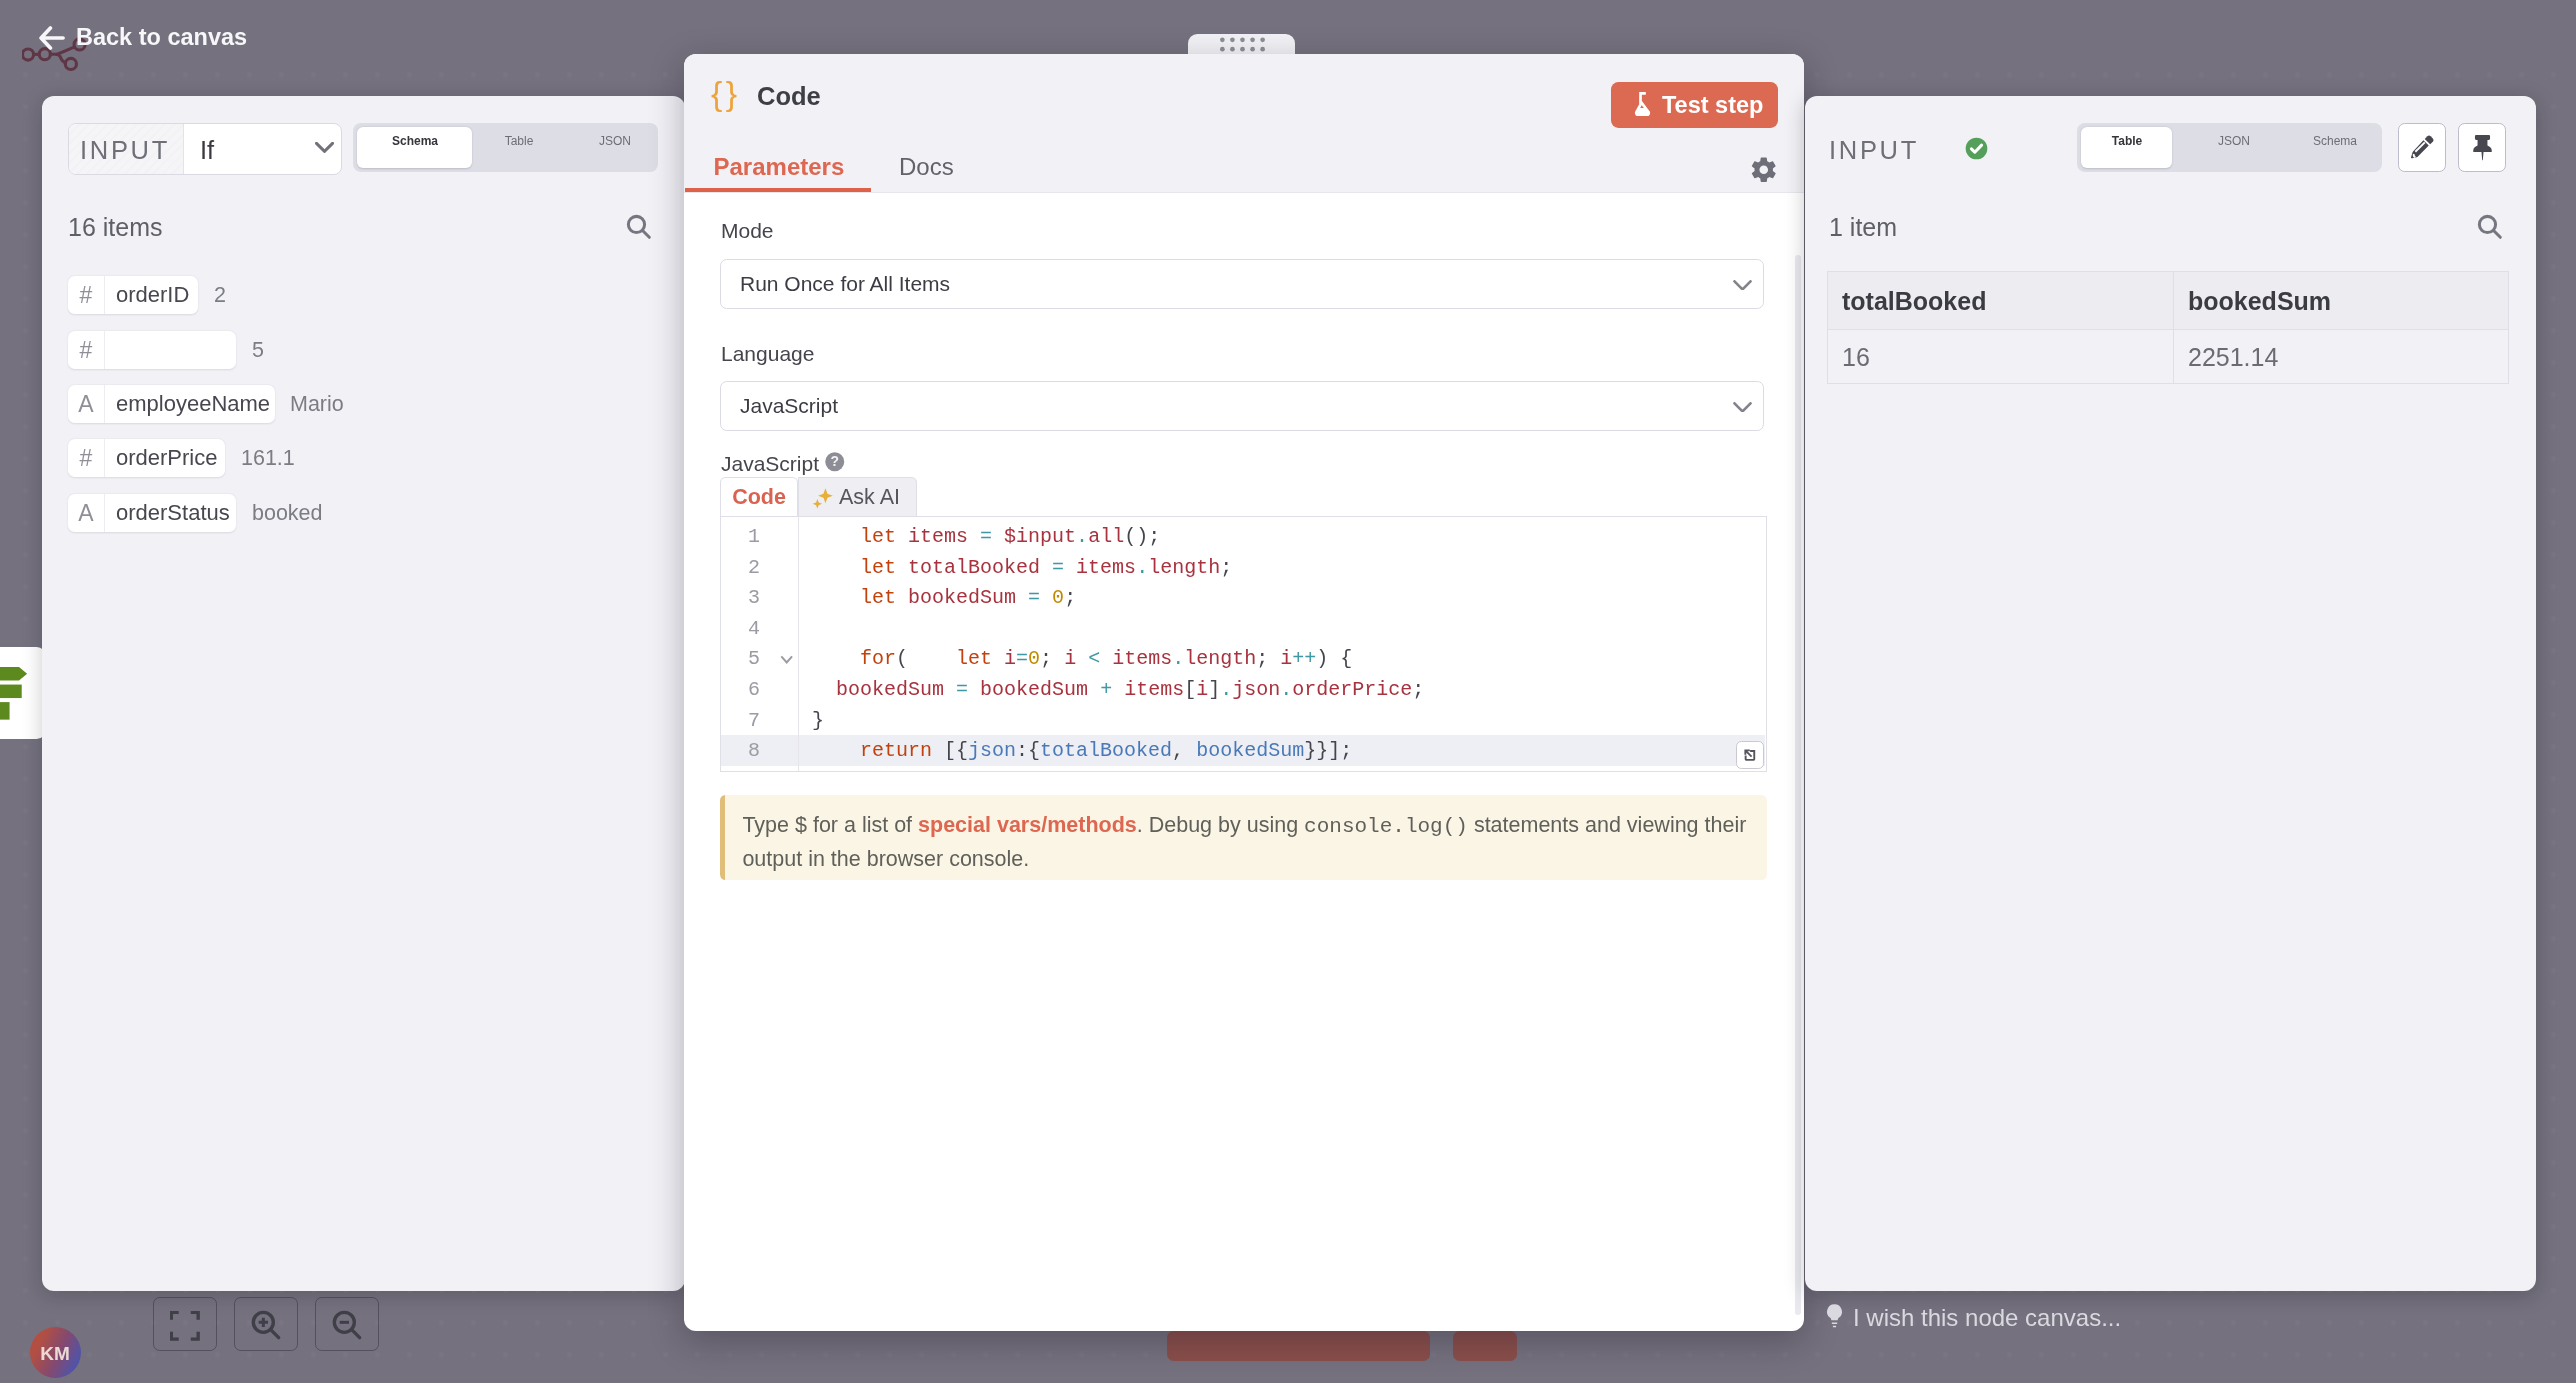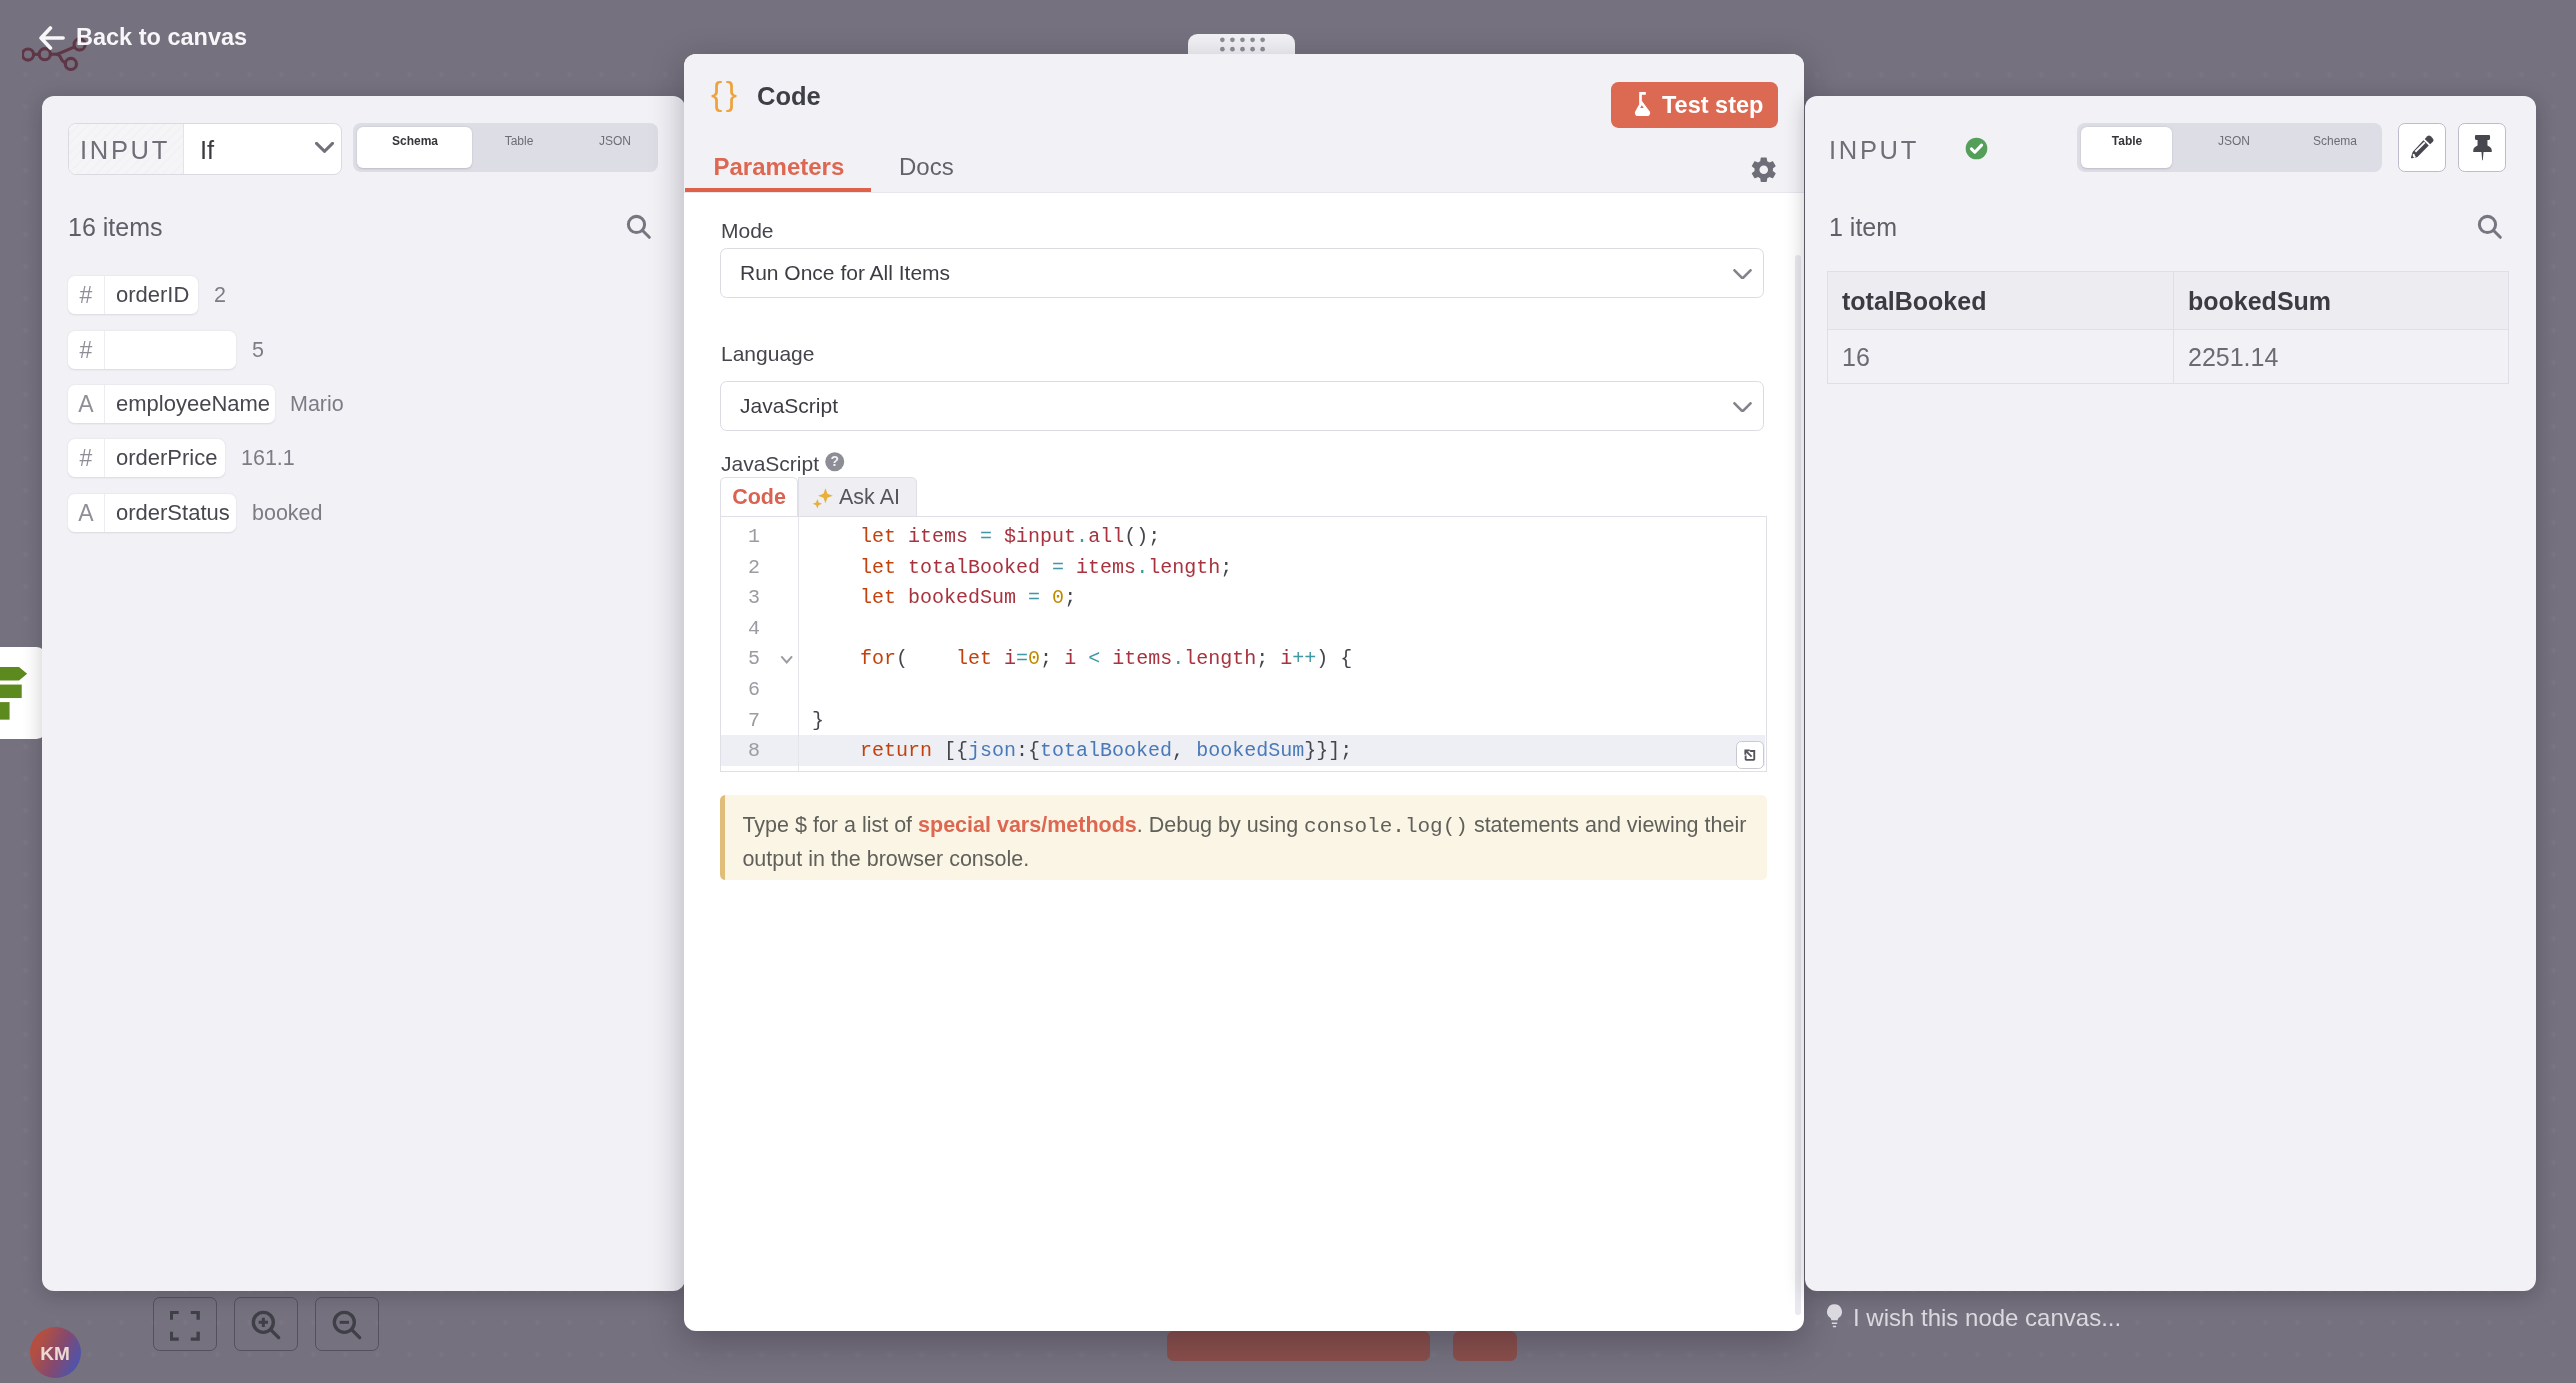--- a/index.html
+++ b/index.html
@@ -184,21 +184,21 @@
     <span>Test step</span>
   </div>
   <div class="dtab" style="left:29.5px;color:#dd6750;font-weight:700;">Parameters</div>
   <div class="dtab" style="left:215px;color:#62626b;font-size:24px;">Docs</div>
   <div id="underline"></div>
   <svg class="abs" style="left:1065px;top:101px;" width="29.5" height="29.5" viewBox="0 0 24 24">
     <path fill="#6e6e78" d="M19.4 13c.04-.32.06-.66.06-1s-.02-.68-.07-1l2.1-1.65c.19-.15.24-.42.12-.64l-2-3.46c-.12-.22-.39-.31-.61-.22l-2.49 1c-.52-.4-1.08-.73-1.69-.98l-.38-2.65A.488.488 0 0 0 14 2h-4c-.25 0-.46.18-.49.42l-.38 2.65c-.61.25-1.17.59-1.69.98l-2.49-1c-.23-.09-.49 0-.61.22l-2 3.46c-.13.22-.07.49.12.64L4.56 11c-.05.32-.07.66-.07 1s.02.68.07 1l-2.1 1.65c-.19.15-.25.42-.12.64l2 3.46c.12.22.39.31.61.22l2.49-1c.52.4 1.08.73 1.69.98l.38 2.65c.03.24.24.42.49.42h4c.25 0 .46-.18.49-.42l.38-2.65c.61-.25 1.17-.59 1.69-.98l2.49 1c.23.09.49 0 .61-.22l2-3.46c.12-.22.07-.49-.12-.64L19.4 13zM12 15.5c-1.93 0-3.5-1.57-3.5-3.5s1.57-3.5 3.5-3.5 3.5 1.57 3.5 3.5-1.57 3.5-3.5 3.5z"></path>
   </svg>
 
   <div class="flabel" style="left:37px;top:165px;">Mode</div>
-  <div class="fselect" style="top:194px;">
+  <div class="fselect" style="top:205px;">
       <span>Run Once for All Items</span>
     <svg class="chev" style="left:1012px;top:19.5px;" viewBox="0 0 28 16">
         <path d="M2 2 L14 14 L26 2" stroke="#83838c" stroke-width="4" fill="none" stroke-linecap="round"></path>
       </svg>
   </div>
   <div class="flabel" style="left:37px;top:288px;">Language</div>
   <div class="fselect" style="top:327px;">
       <span>JavaScript</span>
     <svg class="chev" style="left:1012px;top:19.5px;" viewBox="0 0 28 16">
         <path d="M2 2 L14 14 L26 2" stroke="#83838c" stroke-width="4" fill="none" stroke-linecap="round"></path>
@@ -229,20 +229,21 @@
     <div class="lnum" style="top:158px;">6</div>
     <div class="lnum" style="top:189px;">7</div>
     <div class="lnum" style="top:219px;">8</div>
     <svg class="abs" style="left:59px;top:138px;" width="13.4" height="9.4" viewBox="0 0 20 14">
         <path d="M2 2 L10 11 L18 2" stroke="#9b9ba4" stroke-width="3" fill="none"></path>
       </svg>
     <div class="cline" style="top:5.4px;"><span class="k">let</span> <span class="v">items</span> <span class="o">=</span> <span class="v">$input</span><span class="o">.</span><span class="v">all</span><span class="p">();</span></div>
     <div class="cline" style="top:36px;"><span class="k">let</span> <span class="v">totalBooked</span> <span class="o">=</span> <span class="v">items</span><span class="o">.</span><span class="v">length</span><span class="p">;</span></div>
     <div class="cline" style="top:66px;"><span class="k">let</span> <span class="v">bookedSum</span> <span class="o">=</span> <span class="n">0</span><span class="p">;</span></div>
     <div class="cline" style="top:127px;"><span class="k">for</span><span class="p">(</span><span class="k">let</span> <span class="v">i</span><span class="o">=</span><span class="n">0</span><span class="p">;</span> <span class="v">i</span> <span class="o">&lt;</span> <span class="v">items</span><span class="o">.</span><span class="v">length</span><span class="p">;</span> <span class="v">i</span><span class="o">++</span><span class="p">)</span> <span class="p">{</span></div>
+    <div class="cline" style="top:158px;">  <span class="v">bookedSum</span> <span class="o">=</span> <span class="v">bookedSum</span> <span class="o">+</span> <span class="v">items</span><span class="p">[</span><span class="v">i</span><span class="p">]</span><span class="o">.</span><span class="v">json</span><span class="o">.</span><span class="v">orderPrice</span><span class="p">;</span></div>
     <div class="cline" style="top:189px;"><span class="p">}</span></div>
     <div class="cline" style="top:219px;"><span class="k">return</span> <span class="p">[{</span><span class="b">json</span><span class="p">:{</span><span class="b">totalBooked</span><span class="p">,</span> <span class="b">bookedSum</span><span class="p">}}];</span></div>
     <div id="expandbtn">
       <svg style="position:absolute;left:3.4px;top:3.4px;" width="19" height="19" viewBox="0 0 32 32">
           <g stroke="#55555e" stroke-width="3.2" fill="none">
             <path d="M19.5 19.5 L9 9 M9 16.5 V9 h7.5"></path>
             <path d="M9.5 17.5 v6 a1.5 1.5 0 0 0 1.5 1.5 h11.5 a1.5 1.5 0 0 0 1.5 -1.5 V10 h-7"></path>
           </g>
         </svg>
     </div>

